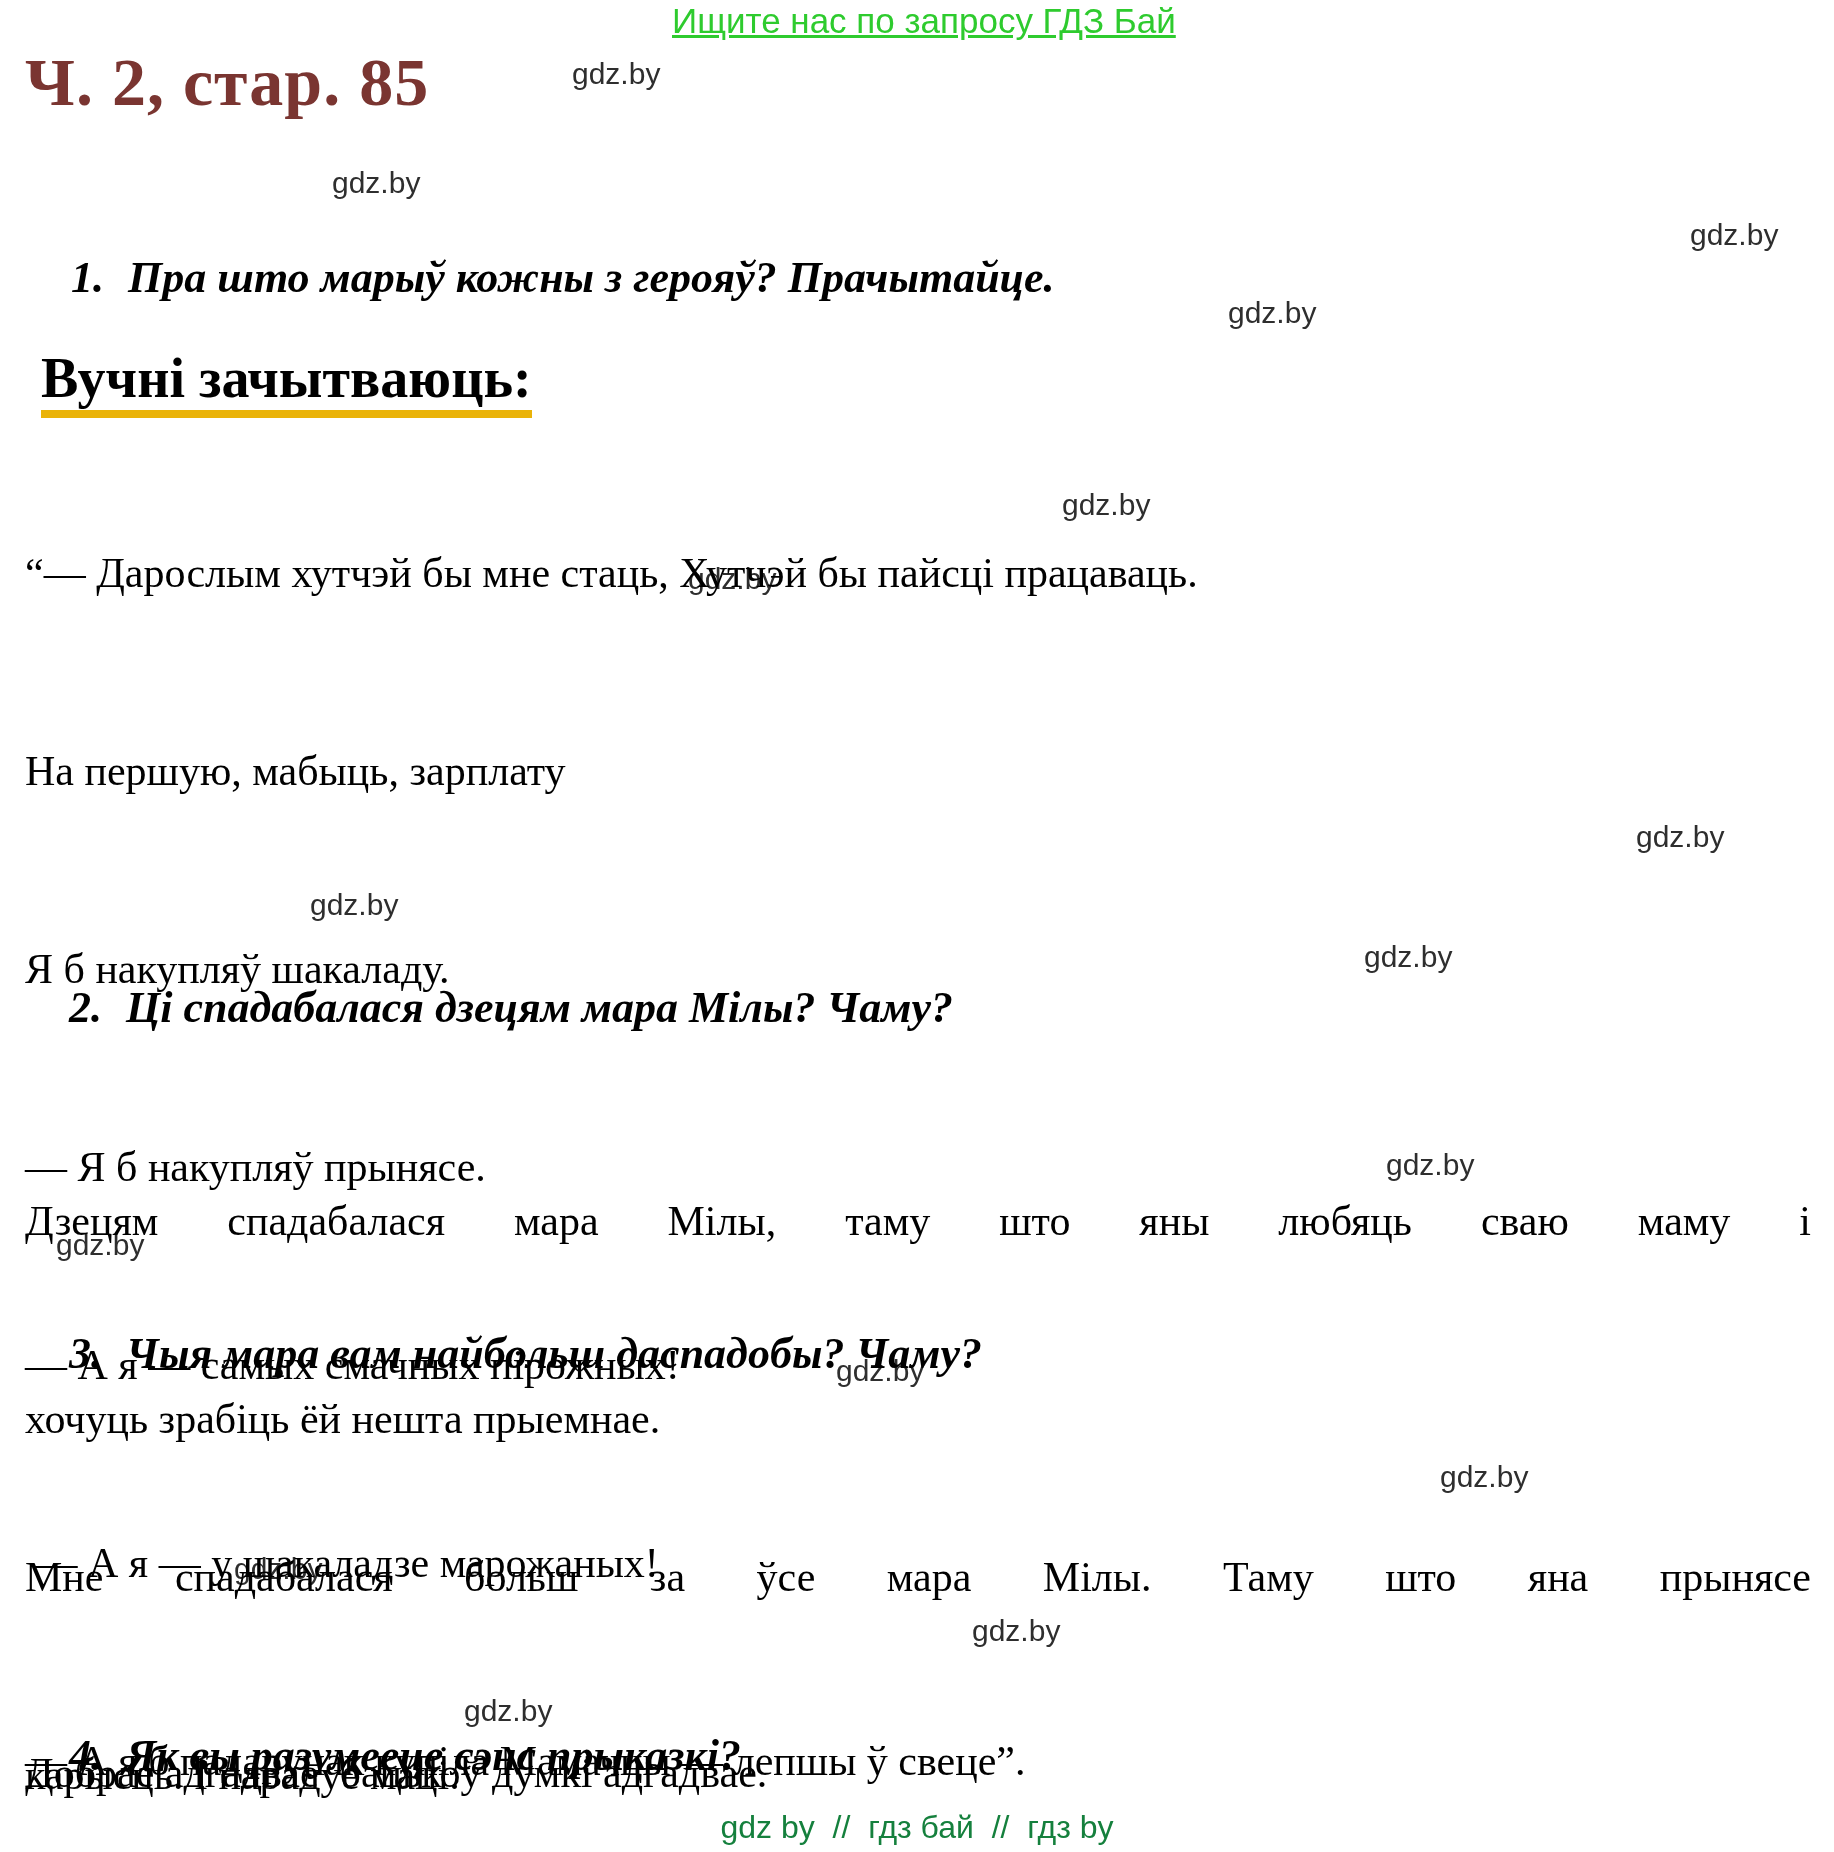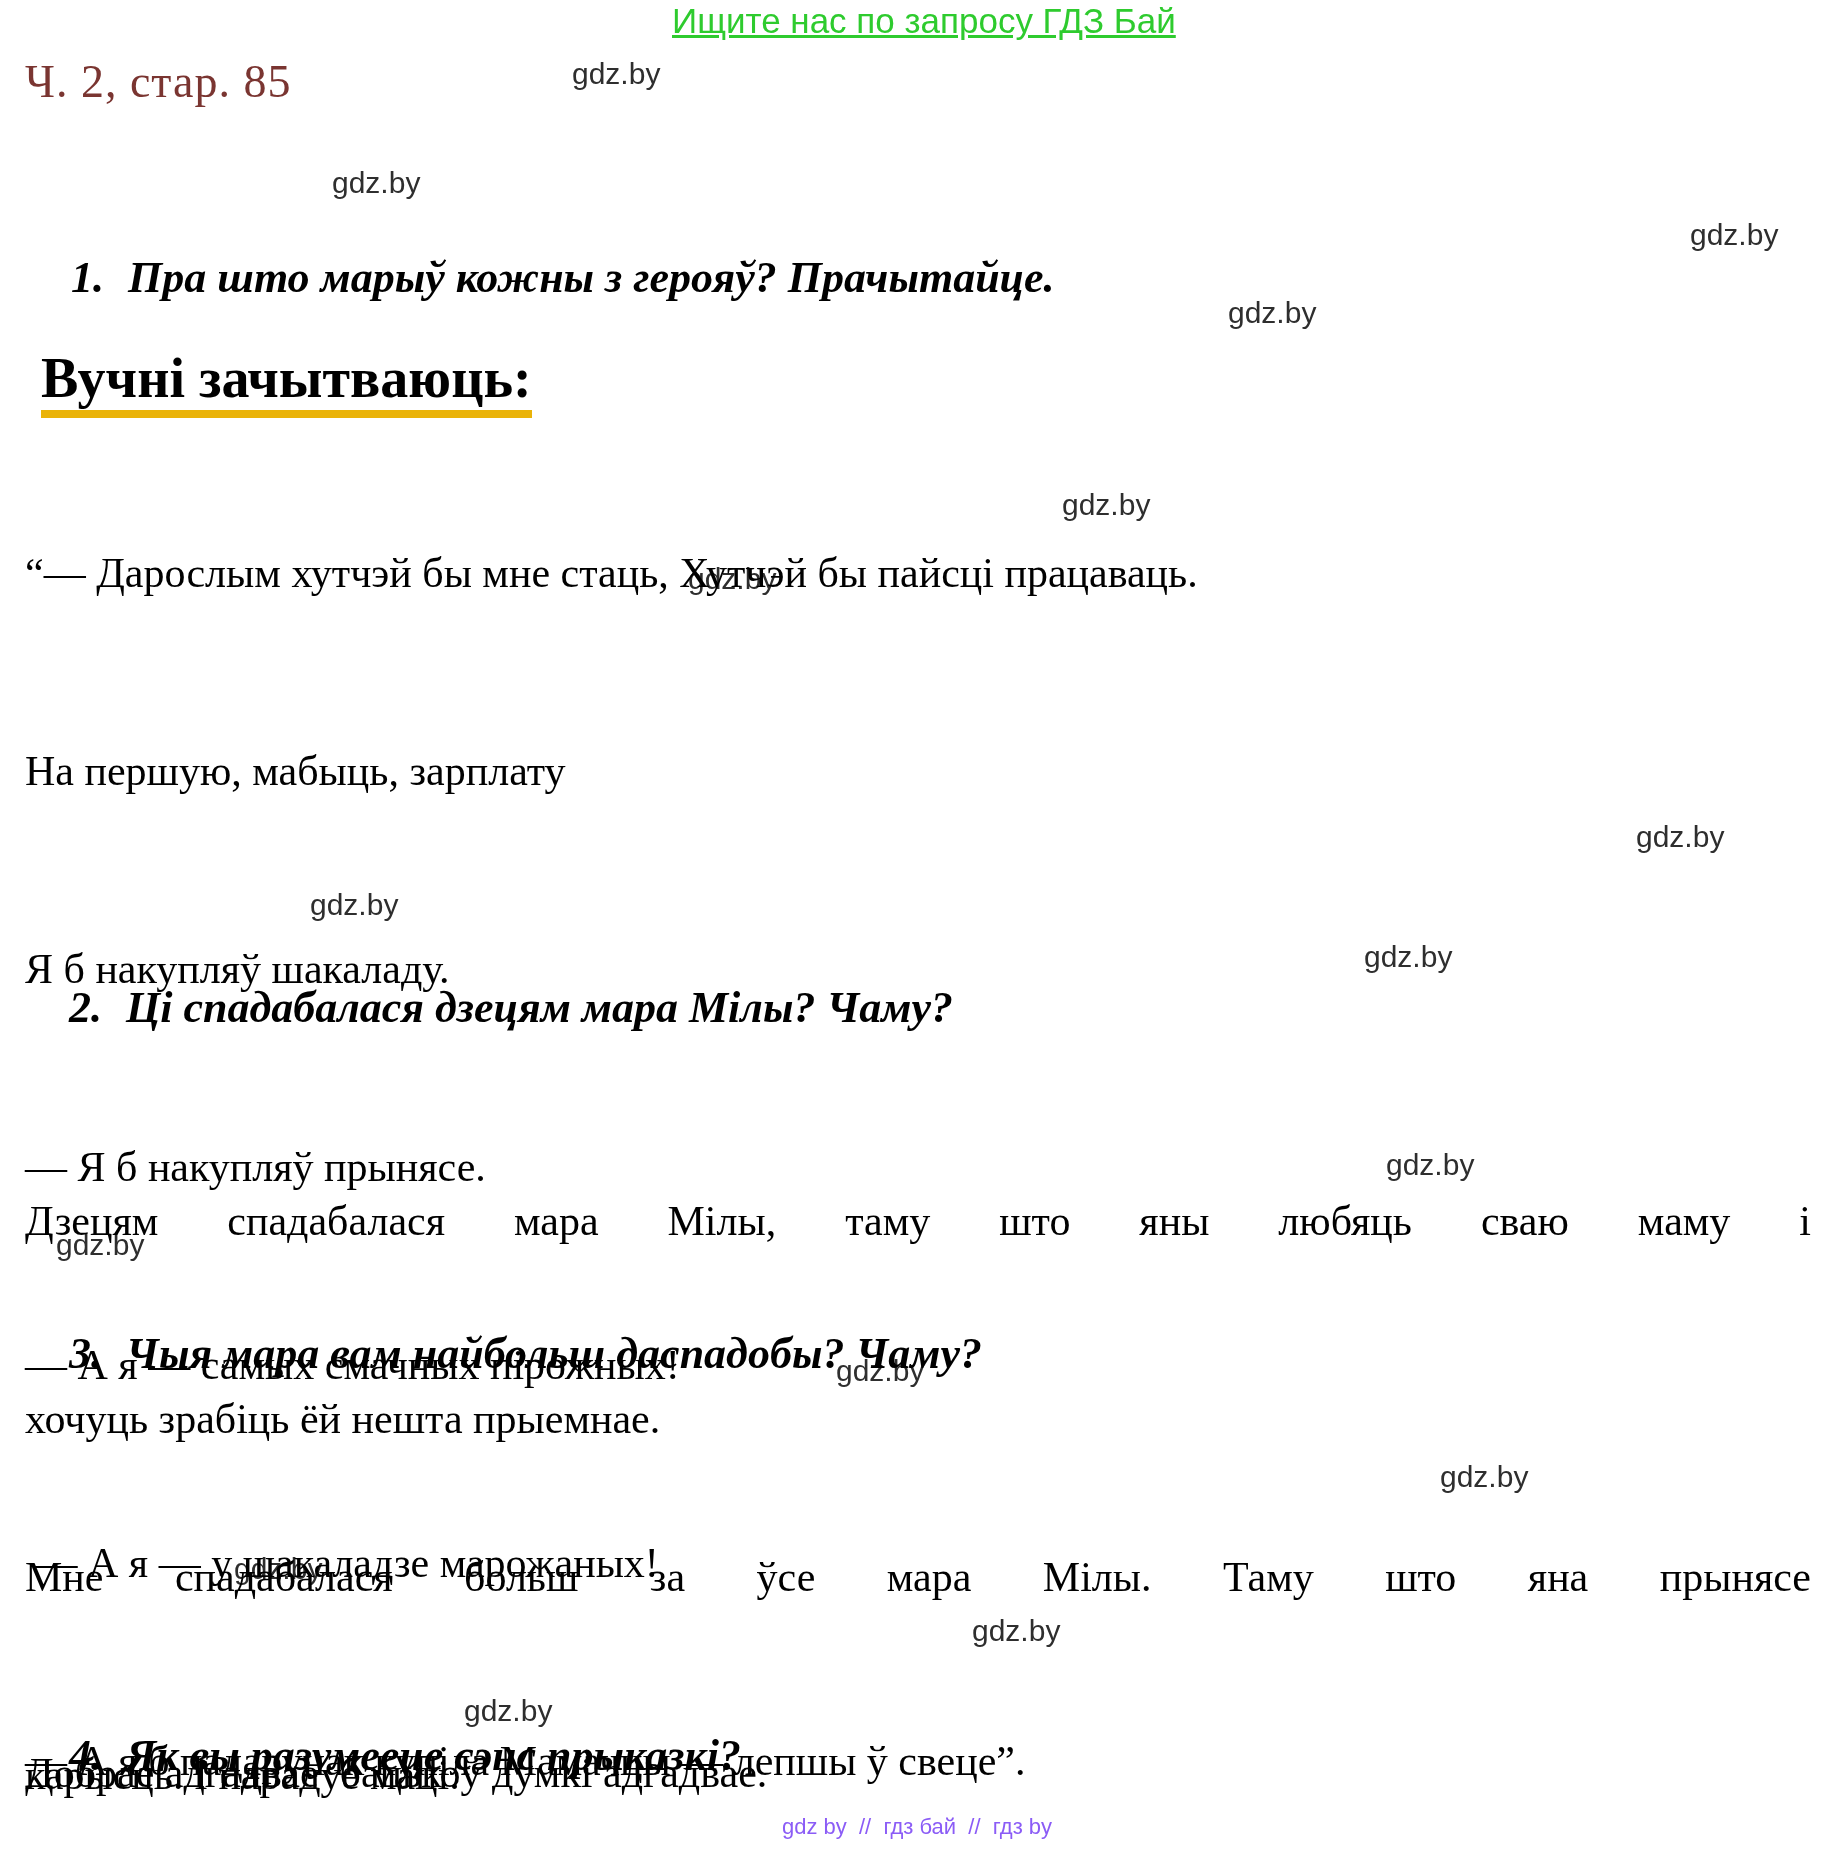--- a/index.html
+++ b/index.html
@@ -14,22 +14,22 @@
   }
   .abs { position: absolute; white-space: pre-wrap; }
 
   .promo {
     font-family: "Liberation Sans", sans-serif;
     font-size: 35px;
     color: #2ecb2e;
     line-height: 42px;
   }
   .title {
-    font-size: 46px;
-    font-weight: normal;
+    font-size: 68px;
+    font-weight: bold;
     color: #7a3531;
     line-height: 60px;
     letter-spacing: 1px;
   }
   .wm {
     font-family: "Liberation Sans", sans-serif;
     font-size: 30px;
     color: #2e2e2e;
     line-height: 34px;
   }
@@ -54,22 +54,22 @@
   }
   .ans { width: 1786px; }
   .jline {
     text-align: justify;
     text-align-last: justify;
   }
   .footer {
     width: 100%;
     text-align: center;
     font-family: "Liberation Sans", sans-serif;
-    font-size: 22px;
-    color: #8b5cf6;
+    font-size: 32px;
+    color: #15803d;
     line-height: 38px;
   }
 </style>
 </head>
 <body>
 
 <div class="page">
 
   <div class="abs promo" style="left:672px; top:0px;text-decoration:underline;">Ищите нас по запросу ГДЗ Бай</div>
 

